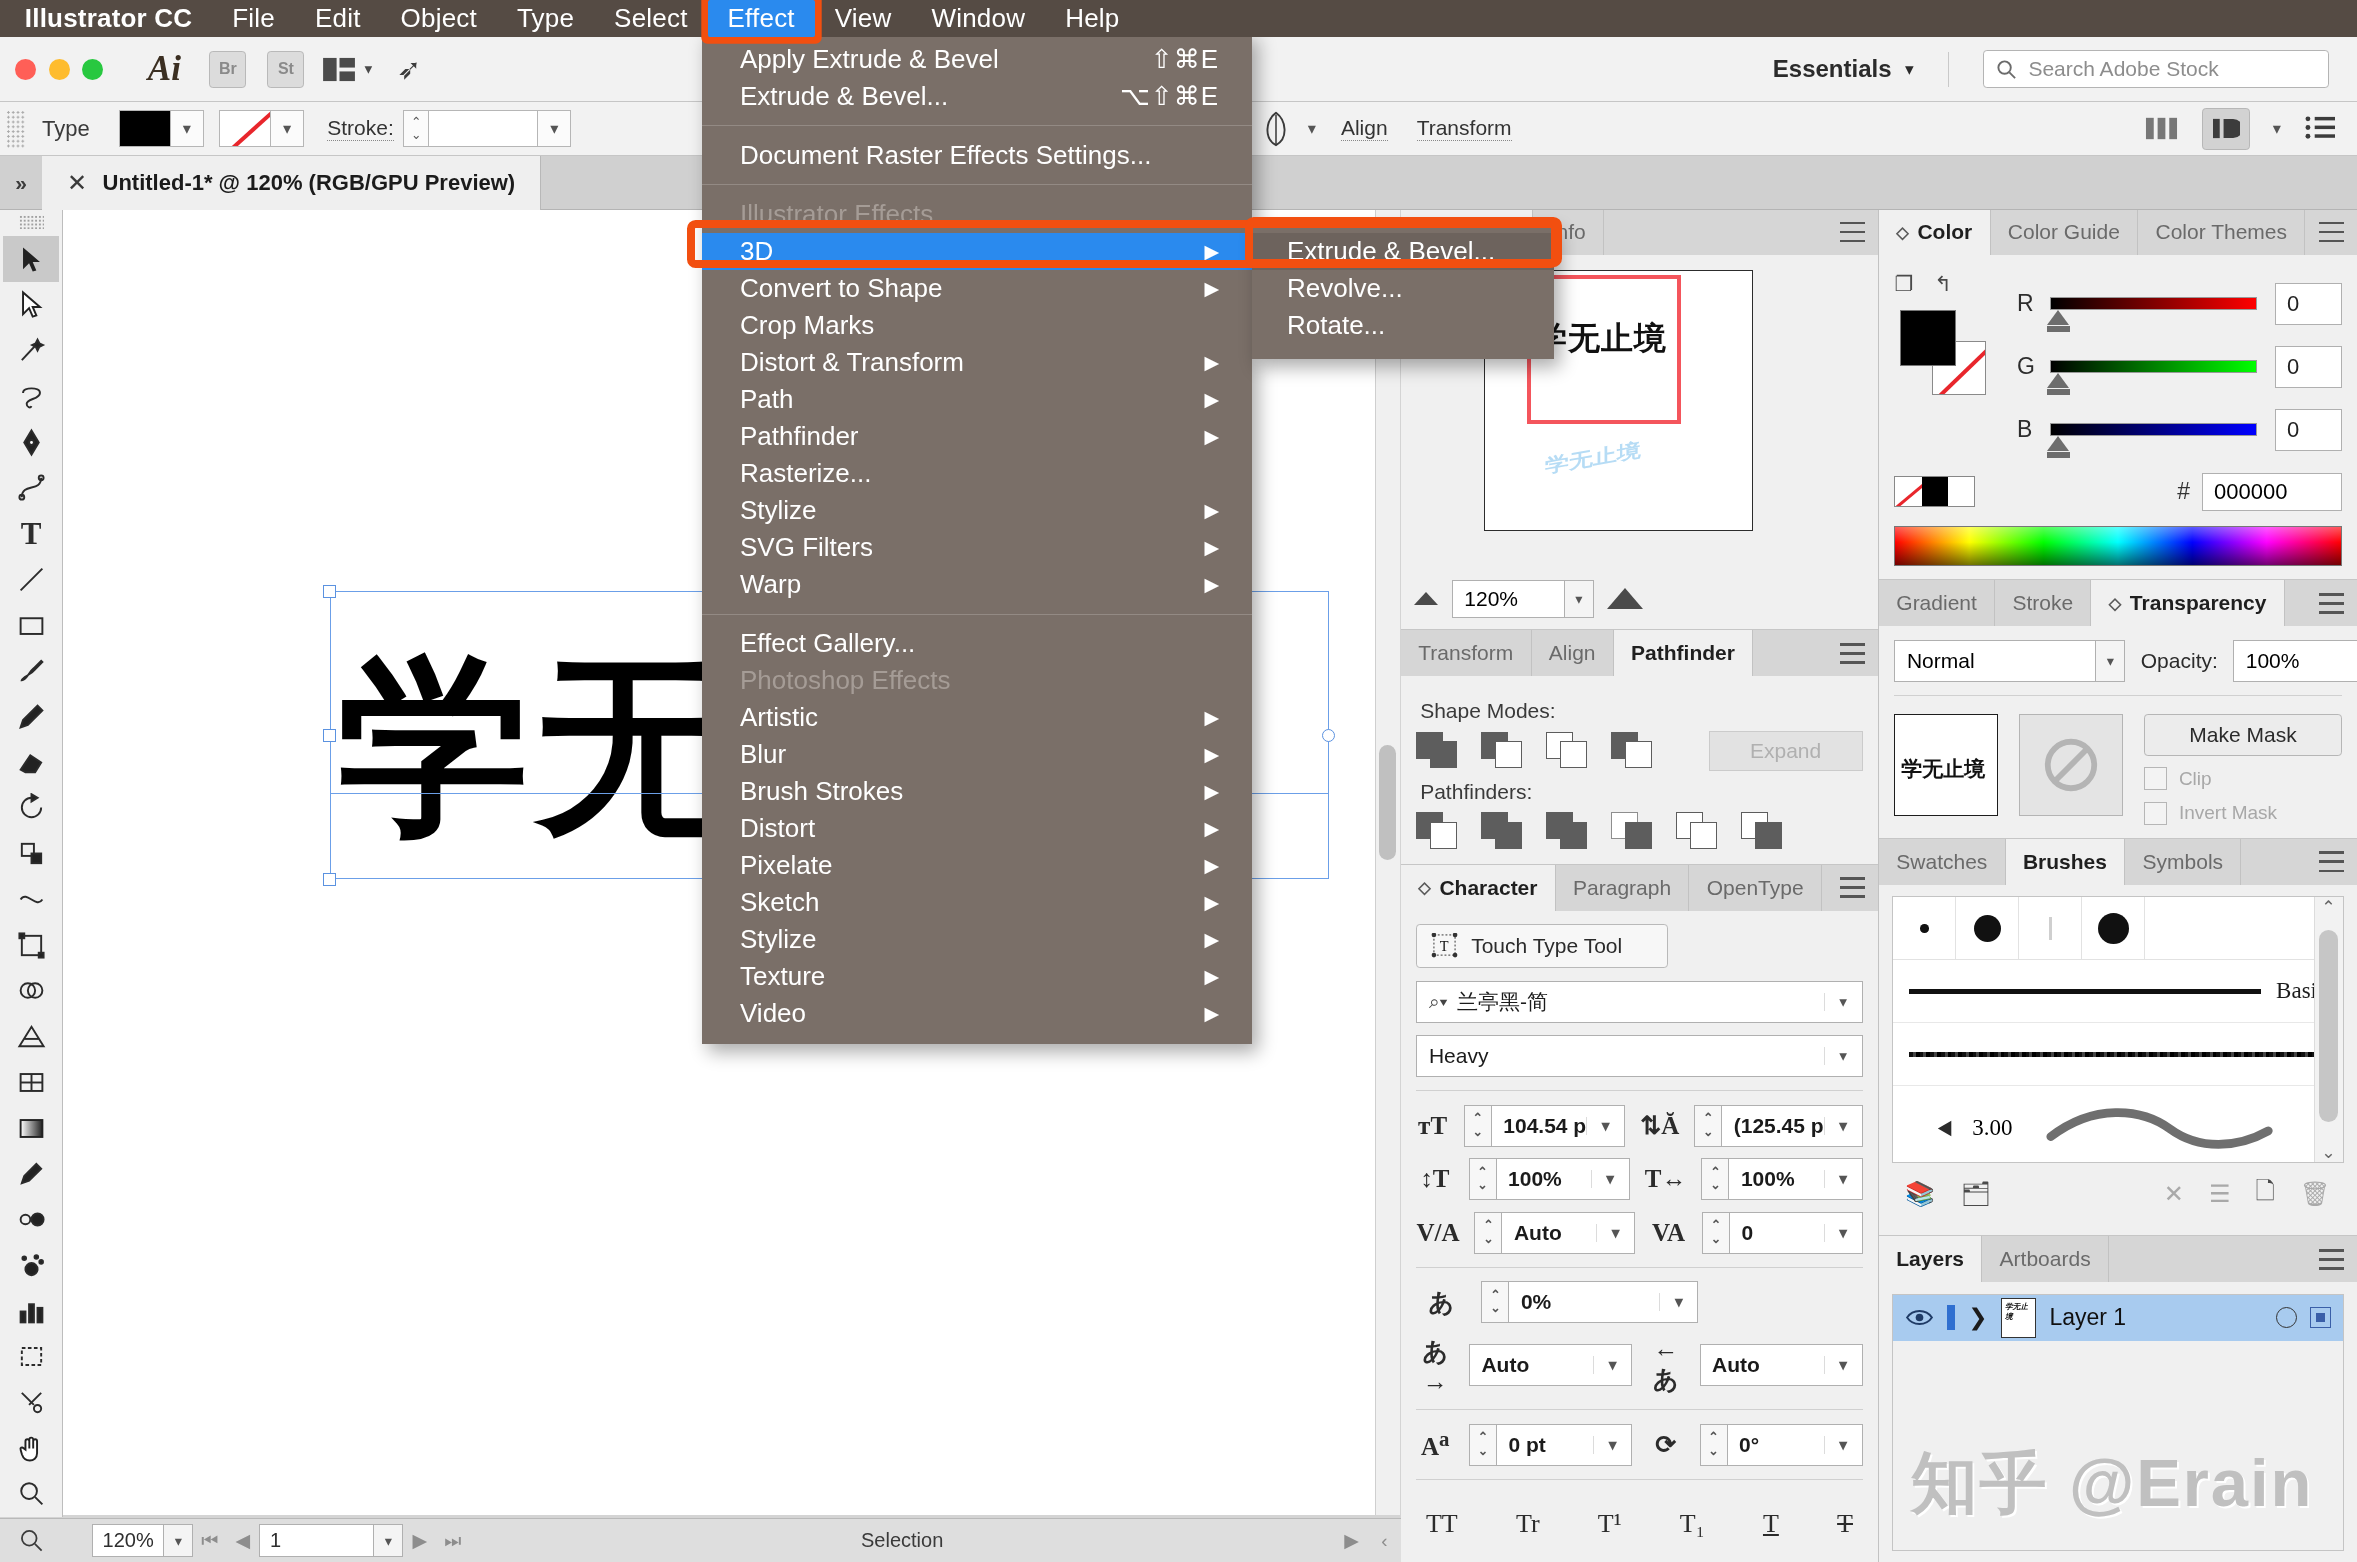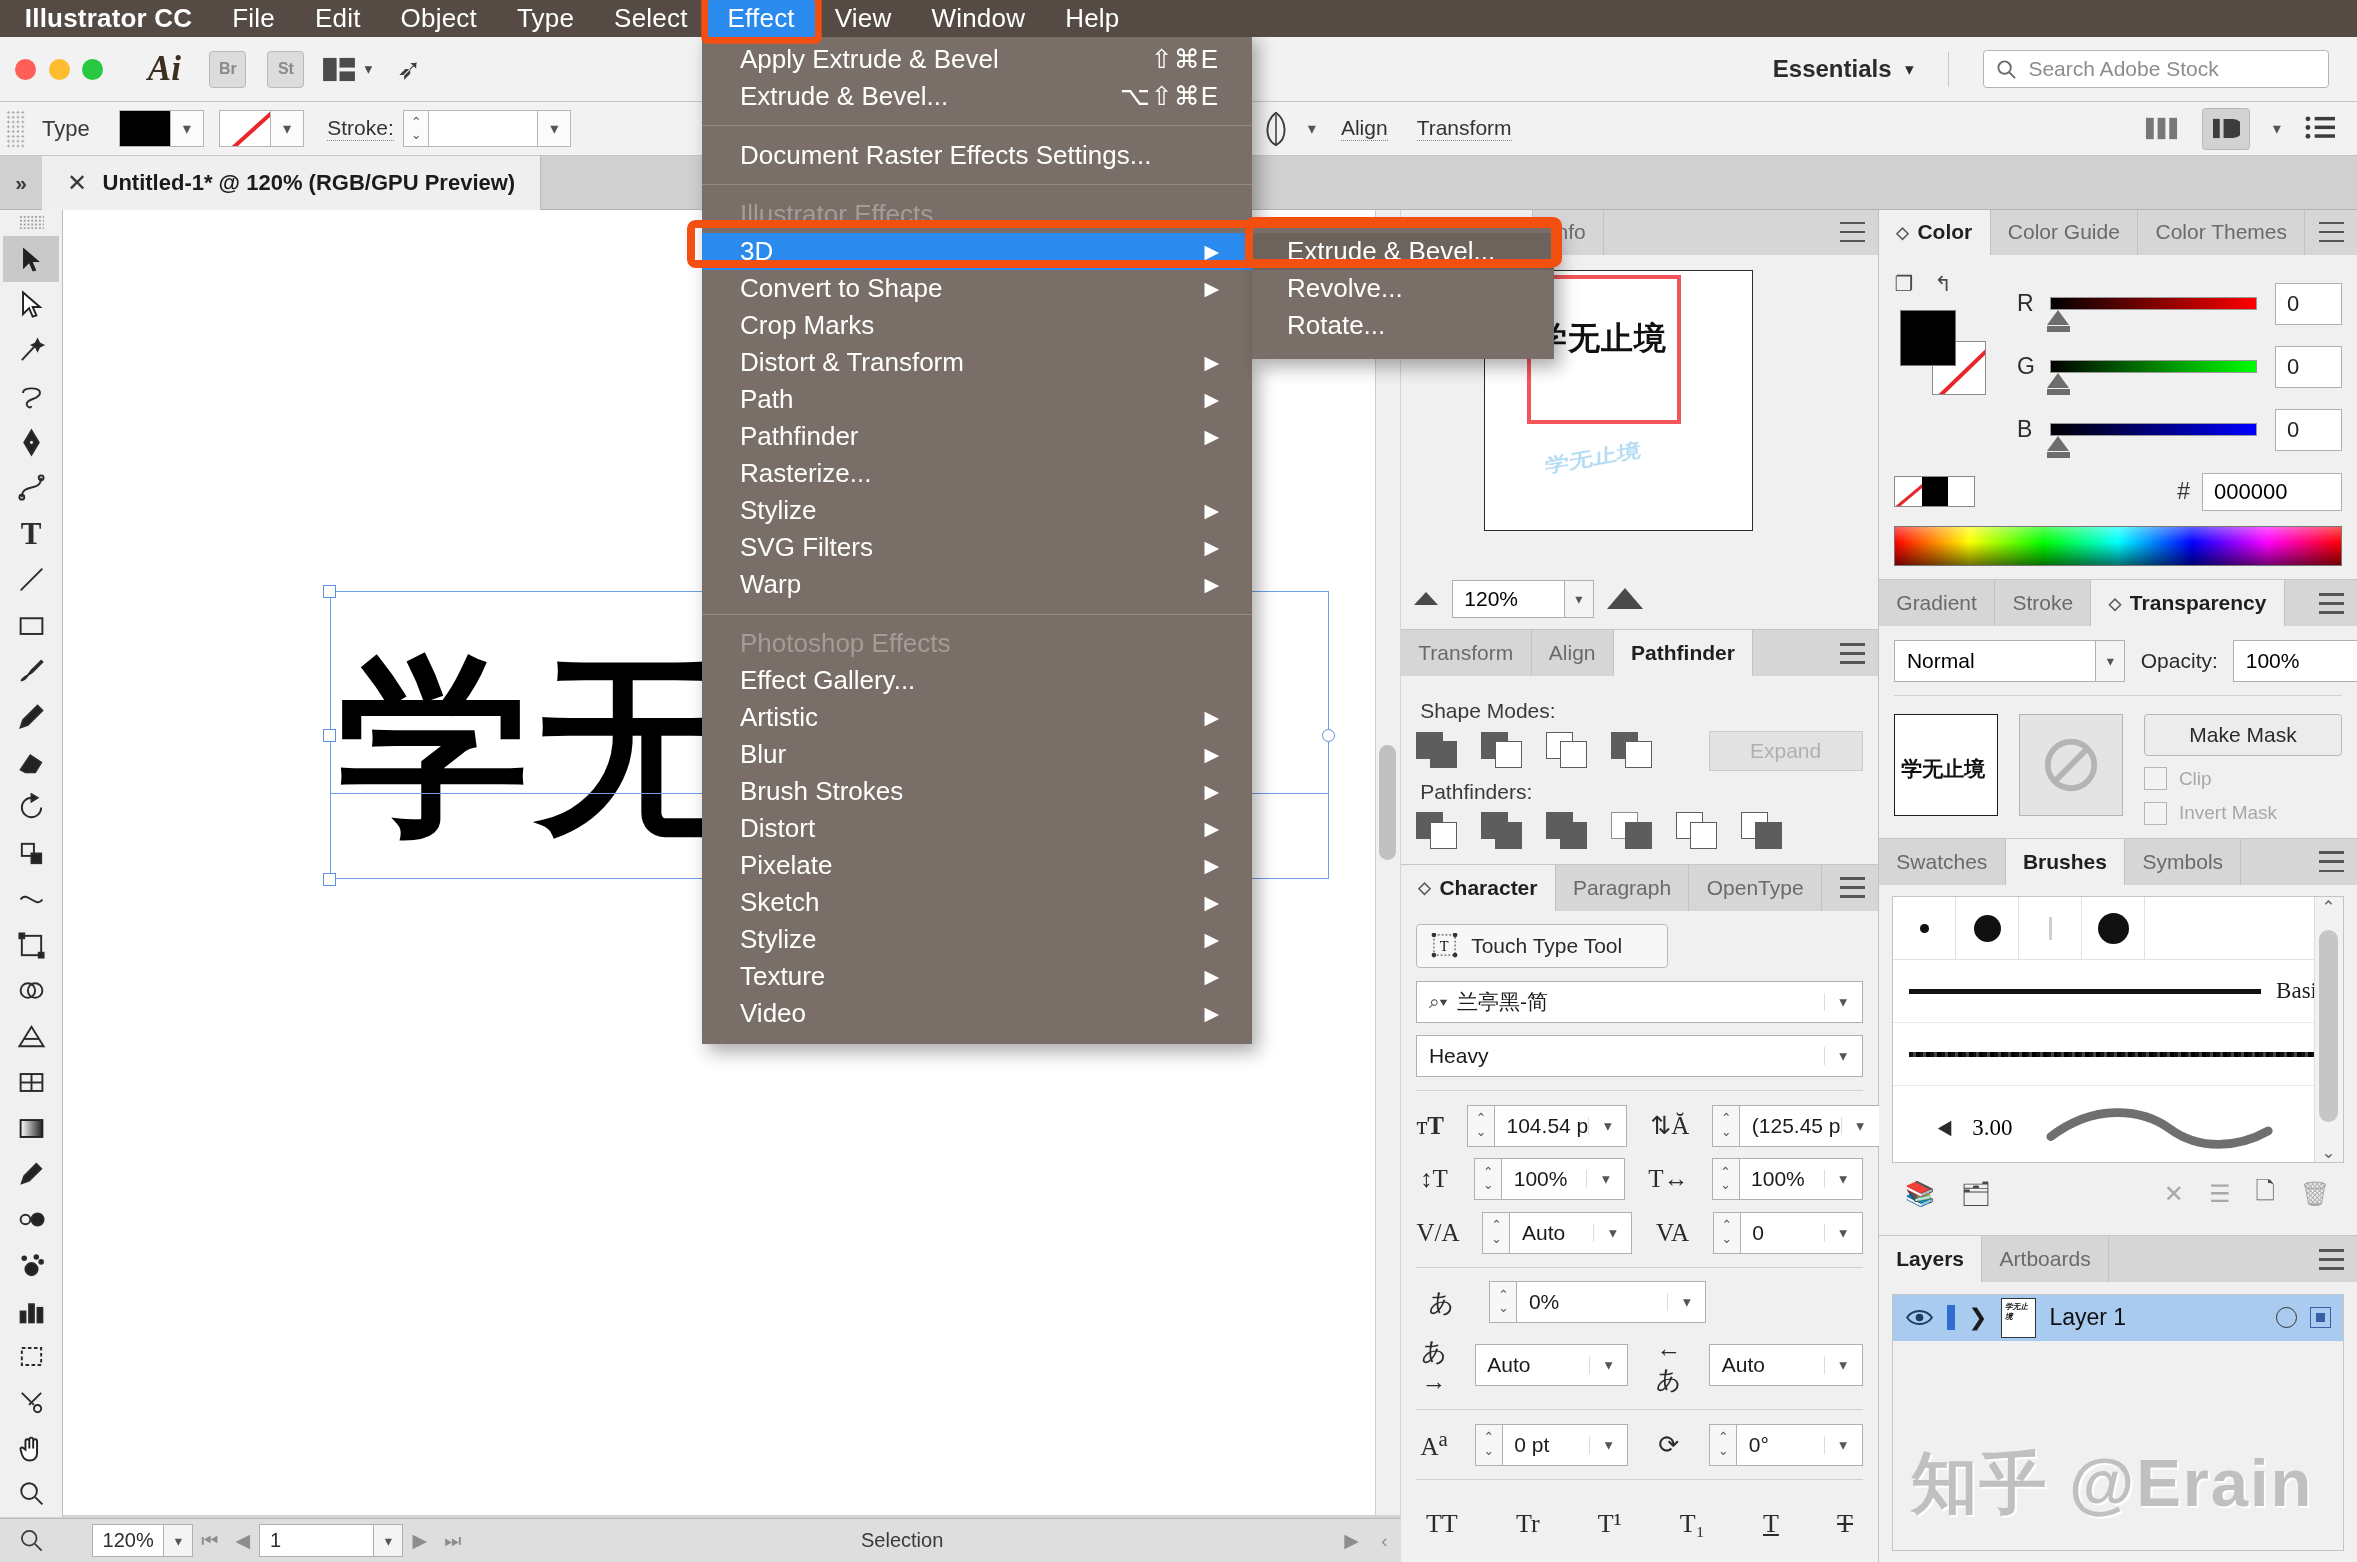--- a/index.html
+++ b/index.html
@@ -260,21 +260,21 @@
     color:#b0b0b0; display:flex; align-items:center; justify-content:center; font-size:21px; }
 
   
   .touch-btn { width: 252px; height: 44px; border:1px solid #b9b9b9; border-radius:3.8px; background:#f7f7f7;
     display:flex; align-items:center; gap:13.4px; padding: 0 13.4px; font-size: 21px; color:#2b2b2b; }
   .ctrl-field { display:flex; align-items:center; height: 42px; border:1px solid #b0b0b0; background:#fff; }
   .ctrl-field .txt { flex:1; padding-left: 11.5px; font-size: 21px; color:#1b1b1b; white-space:nowrap; overflow:hidden;}
   .ctrl-field .cv { width: 38px; text-align:center; color:#555; font-size:15.4px; border-left:1px solid #dcdcdc;}
   .spin { width: 27px; height: 42px; border:1px solid #b0b0b0; border-right:none; background:#f7f7f7;
     display:flex; flex-direction:column; align-items:center; justify-content:center; color:#555; font-size:12.5px; line-height:13.4px;}
-  .ch-row { display:flex; align-items:center; gap: 23px; margin-top: 11.5px; }
+  .ch-row { display:flex; align-items:center; gap: 15px; margin-top: 11.5px; font-weight: bold; }
   .ch-ic { width: 50px; font-size: 25px; color:#2b2b2b; text-align:center; font-family:"Liberation Serif", serif;}
   .ch-half { display:flex; align-items:center; gap: 7.7px; width: 217px; }
   .ch-half .ctrl-field { flex:1; }
   .tt-row { display:flex; align-items:center; justify-content:space-between; padding: 15.4px 9.6px 9.6px 9.6px;
     font-family:"Liberation Serif", serif; font-size: 26px; color:#2b2b2b; }
 
   
   .tr-row1 { display:flex; align-items:center; gap: 15.4px; }
   .tr-sel { width: 202px; height: 42px; border:1px solid #b0b0b0; background:#fff; display:flex; align-items:center;
     padding: 0 11.5px; font-size: 21px; }
@@ -1270,25 +1270,25 @@
     </div>
     <div class="row">
       <span>SVG Filters</span>
       <span class="sub">▶</span>
     </div>
     <div class="row">
       <span>Warp</span>
       <span class="sub">▶</span>
     </div>
     <div class="divider"></div>
+    <div class="row">
+      <span>Effect Gallery...</span>
+    </div>
     <div class="row header">
       <span>Photoshop Effects</span>
-    </div>
-    <div class="row">
-      <span>Effect Gallery...</span>
     </div>
     <div class="row">
       <span>Artistic</span>
       <span class="sub">▶</span>
     </div>
     <div class="row">
       <span>Blur</span>
       <span class="sub">▶</span>
     </div>
     <div class="row">

